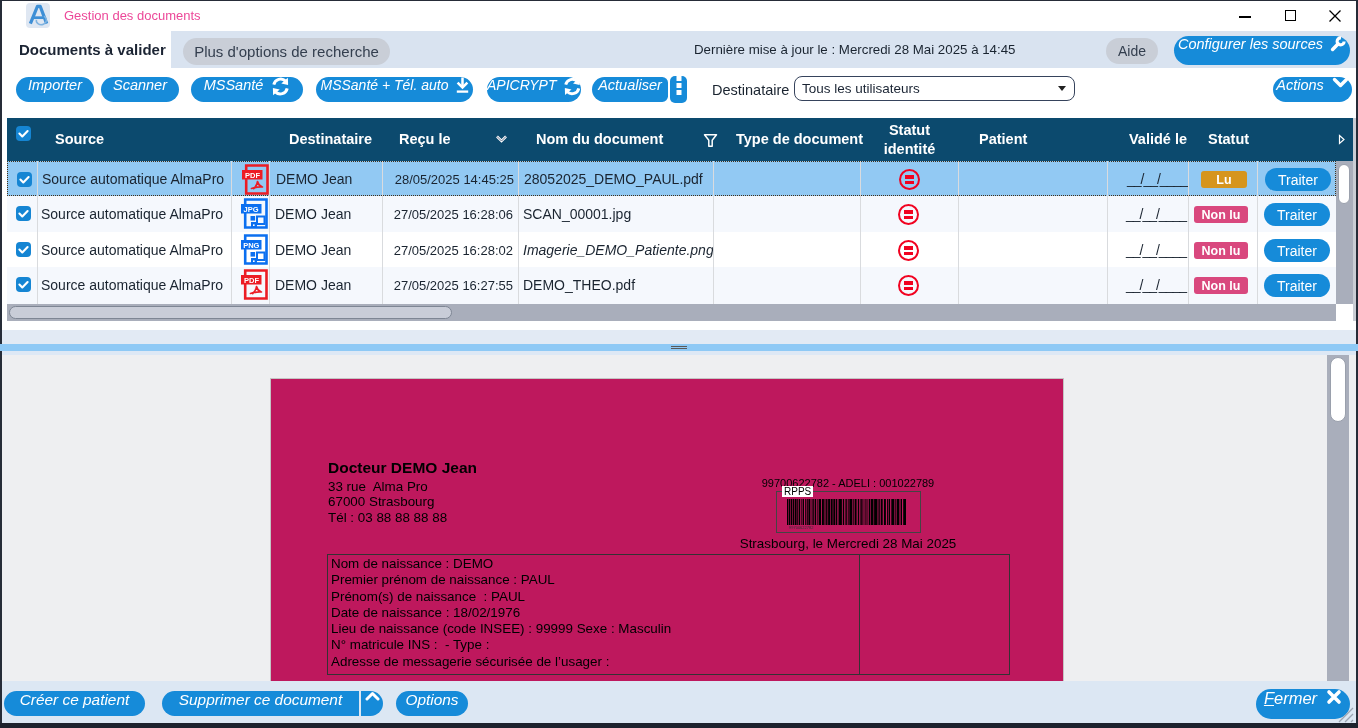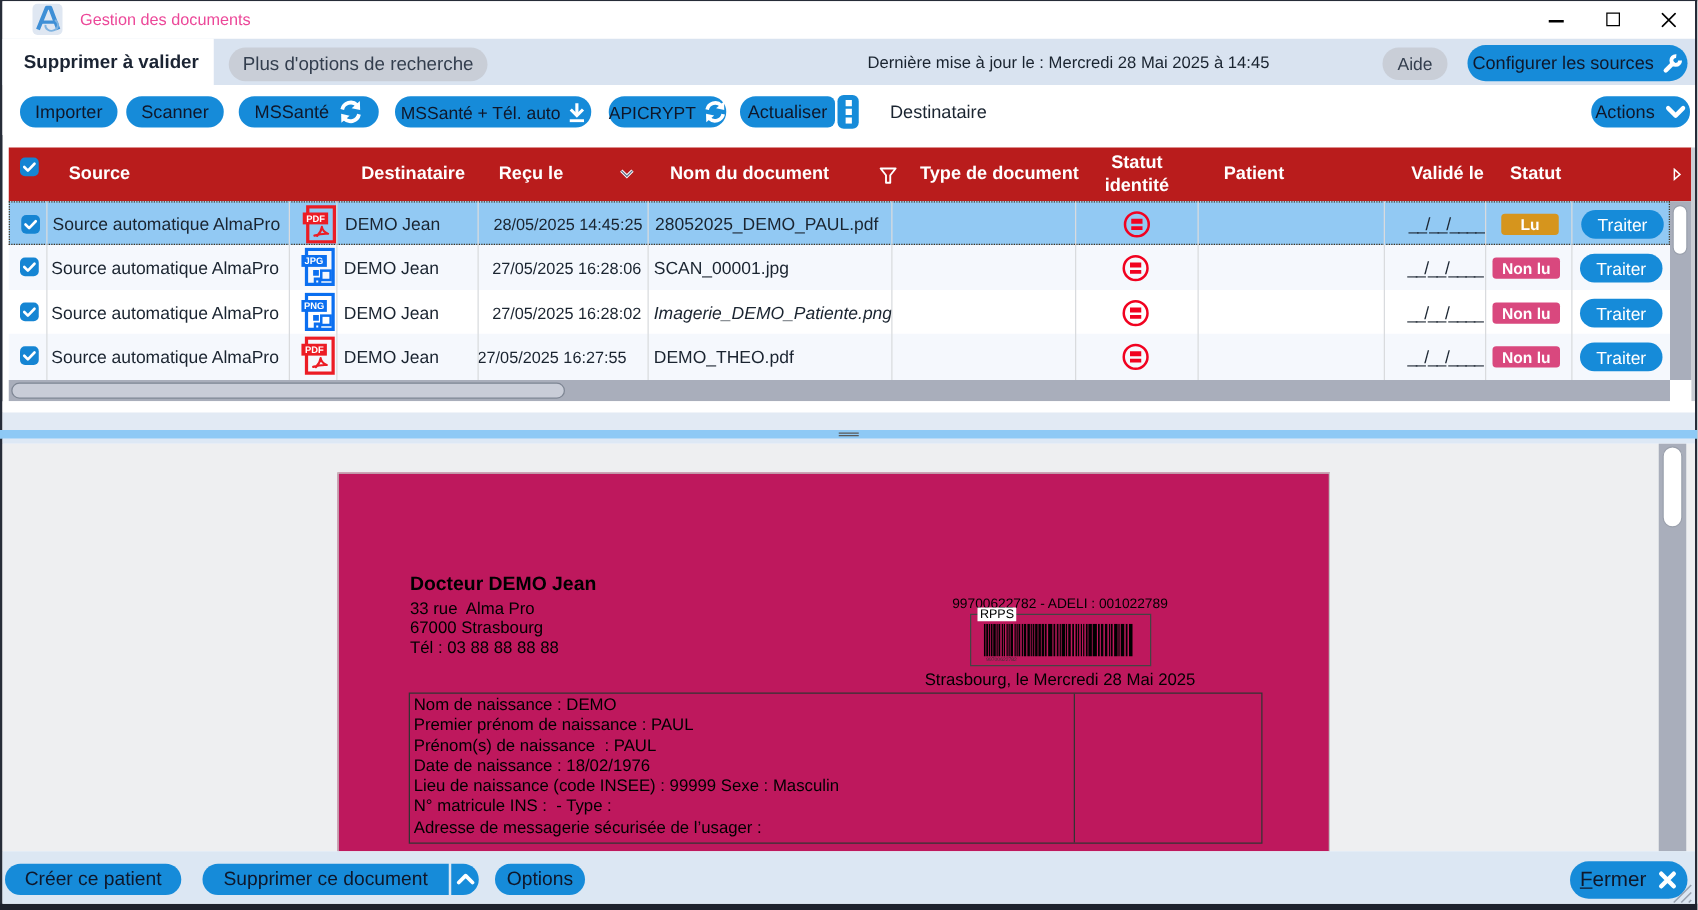--- a/index.html
+++ b/index.html
@@ -1,19 +1,19 @@
 <!DOCTYPE html>
 <html><head>
 <meta charset="utf-8">
 <style>
 * { margin:0; padding:0; box-sizing:border-box; }
 html,body { width:1358px; height:728px; overflow:hidden; }
 body { font-family:"Liberation Sans", sans-serif; position:relative; background:#fff; }
 .abs { position:absolute; }
-.btn { position:absolute; background:#168bd9; color:#0f172a; border-radius:14px; display:flex; align-items:center; justify-content:center; font-size:14.5px; }
+.btn { position:absolute; background:#168bd9; color:#ffffff; border-radius:14px; display:flex; align-items:flex-start; justify-content:center; font-size:14.5px;font-style:italic; }
 
 #frame-top { left:0; top:0; width:1358px; height:1px; background:#262c38; }
 #frame-left { left:0; top:0; width:2px; height:728px; background:#262c38; }
 #frame-right { right:0; top:0; width:2px; height:728px; background:#262c38; }
 #frame-bottom { left:0; top:723px; width:1358px; height:5px; background:#1d222d; }
 
 #titlebar { left:2px; top:1px; width:1354px; height:30px; background:#fff; }
 #title-text { left:62px; top:7px; font-size:13px; color:#ec4899; }
 
 #tabbar { left:2px; top:31px; width:1354px; height:37px; background:#d9e3f0; }
@@ -23,21 +23,21 @@
 #last-update { left:692px; top:11px; font-size:13.3px; color:#1a2430; white-space:nowrap; }
 #btn-aide { left:1104px; top:7px; width:52px; height:26px; background:#c9ced7; border-radius:13px; color:#333e4e; font-size:14px; display:flex; align-items:center; justify-content:center;text-align:right; }
 #btn-config { left:1172px; top:5px; width:176px; height:29px; border-radius:15px; font-size:14.5px; }
 
 #toolbar { left:2px; top:68px; width:1354px; height:40px; background:#fff; }
 .tb { top:9px; height:25px; }
 #dest-label { left:710px; top:14px; font-size:14.5px; color:#1a2430; position:absolute; }
 #dest-select { position:absolute; left:792px; top:8px; width:281px; height:25px; background:#fff; border:1px solid #36435c; border-radius:8px; font-size:13.5px; color:#1a2433; display:flex; align-items:center; padding-left:7px; }
 #dest-select .arr { position:absolute; right:8px; top:9px; width:0; height:0; border-left:4.5px solid transparent; border-right:4.5px solid transparent; border-top:5.5px solid #222; }
 
-#thead { left:7px; top:118px; width:1346px; height:43px; background:#b91c1c; color:#fff; font-weight:bold; font-size:14.5px; }
+#thead { left:7px; top:118px; width:1346px; height:43px; background:#0c4a6e; color:#fff; font-weight:bold; font-size:14.5px; }
 #tbody { left:7px; top:161px; width:1329px; height:143px; background:#fff; }
 .row { position:absolute; left:0; width:1329px; height:36px; font-size:14px; color:#1a2430; }
 .cbx { position:absolute; left:16px; width:15px; height:15px; background:#1585d3; border-radius:4px; }
 .badge { position:absolute; color:#fff; font-weight:bold; font-size:12.5px; border-radius:3px; display:flex; align-items:center; justify-content:center; }
 .traiter { position:absolute; left:1257px; width:66px; height:23px; background:#168bd9; border-radius:12px; color:#fff; font-size:14px; display:flex; align-items:center; justify-content:center; }
 .colsep { position:absolute; top:0; width:1px; height:143px; background:#d9dbde; z-index:3; }
 .idicon { width:21px; height:21px; border:2px solid #f10220; border-radius:50%; }
 .idicon::before, .idicon::after { content:""; position:absolute; left:4px; width:9px; height:3.5px; background:#f10220; }
 .idicon::before { top:4px; }
 .idicon::after { top:9.5px; }
@@ -82,21 +82,21 @@
   <div class="abs" id="title-text">Gestion des documents</div>
   <div class="abs" id="win-min" style="left:1237px;top:15px;width:12px;height:1.5px;background:#000;"></div>
   <div class="abs" id="win-max" style="left:1283px;top:9px;width:11px;height:11px;border:1.5px solid #000;"></div>
   <svg class="abs" id="win-close" style="left:1327px;top:9px;" width="12" height="12" viewBox="0 0 12 12">
       <path d="M0.5 0.5 L11.5 11.5 M11.5 0.5 L0.5 11.5" stroke="#000" stroke-width="1.3"></path>
     </svg>
 </div>
 
 <div class="abs" id="tabbar">
   <div class="abs" id="tab-active">
-      <span>Supprimer à valider</span>
+      <span>Documents à valider</span>
     </div>
   <div class="abs" id="tab-more">Plus d'options de recherche</div>
   <div class="abs" id="last-update">Dernière mise à jour le : Mercredi 28 Mai 2025 à 14:45</div>
   <div class="abs" id="btn-aide">Aide</div>
   <div class="btn" id="btn-config">Configurer les sources<svg width="16" height="16" viewBox="0 0 16 16" style="margin-left:7px;">
         <circle cx="10.6" cy="5.4" r="3.5" fill="none" stroke="#fff" stroke-width="3.1" stroke-dasharray="16.5 5.5" stroke-dashoffset="0"></circle>
         <path d="M8.2 7.8 L2.6 13.4" stroke="#fff" stroke-width="3.5" stroke-linecap="round"></path>
       </svg></div>
 </div>
 
@@ -122,20 +122,21 @@
       </svg></div>
   <div class="btn tb" id="b-actualiser" style="left:590px;width:76px;border-radius:13px 6px 6px 13px;">Actualiser</div>
   <div class="btn" id="b-dots" style="left:668px;top:8px;width:17px;height:27px;border-radius:5px;">
       <svg width="6" height="19" viewBox="0 0 6 19">
         <rect x="0.5" y="0" width="5" height="5" fill="#fff"></rect>
         <rect x="0.5" y="7" width="5" height="5" fill="#fff"></rect>
         <rect x="0.5" y="14" width="5" height="5" fill="#fff"></rect>
       </svg>
     </div>
   <div id="dest-label">Destinataire</div>
+  <div id="dest-select">Tous les utilisateurs<span class="arr"></span></div>
   <div class="btn tb" id="b-actions" style="left:1271px;width:79px;">Actions<svg width="17" height="12" viewBox="0 0 17 12" style="margin-left:8px;">
         <path d="M2.5 2.5 L8.5 8.5 L14.5 2.5" stroke="#fff" stroke-width="3.4" fill="none" stroke-linecap="round" stroke-linejoin="round"></path>
       </svg></div>
 </div>
 
 <div class="abs" id="thead">
   <div class="cbx" style="left:9px;top:8px;">
     <svg width="15" height="15" viewBox="0 0 15 15">
         <path d="M3.4 7.6 L6.3 10.5 L11.6 5.0" stroke="#fff" stroke-width="2.1" fill="none" stroke-linecap="round" stroke-linejoin="round"></path>
       </svg>
@@ -242,21 +243,21 @@
           <path d="M3.4 7.6 L6.3 10.5 L11.6 5.0" stroke="#fff" stroke-width="2.1" fill="none" stroke-linecap="round" stroke-linejoin="round"></path>
         </svg></div>
     <div class="abs" style="left:34px;top:10px;">Source automatique AlmaPro</div>
     <div class="abs icon-slot" style="left:234px;top:2px;"><svg width="27" height="31" viewBox="0 0 27 31">
           <path d="M4.2 1.5 H25.5 V29.5 H4.2 Z" fill="none" stroke="#ec1c24" stroke-width="2.6"></path>
           <rect x="0" y="6" width="20.5" height="9.5" fill="#ec1c24"></rect>
           <text x="3" y="13.6" font-family="Liberation Sans" font-size="7.5" font-weight="bold" fill="#fff">PDF</text>
           <path d="M15.5 17.5 c-0.3 2.5 -1.8 5.2 -3.8 7.2 M15.5 17.5 c0.5 2.3 2 4.3 4.5 5.2 M9.5 24.5 c3 -1 7.5 -1.7 11 -1.5" fill="none" stroke="#ec1c24" stroke-width="1.7" stroke-linecap="round"></path>
         </svg></div>
     <div class="abs" style="left:268px;top:10px;">DEMO Jean</div>
-    <div class="abs" style="left:375px;top:11px;width:131px;text-align:left;font-size:13px;">27/05/2025 16:27:55</div>
+    <div class="abs" style="left:375px;top:11px;width:131px;text-align:right;font-size:13px;">27/05/2025 16:27:55</div>
     <div class="abs" style="left:516px;top:10px;">DEMO_THEO.pdf</div>
     <div class="abs idicon" style="left:891px;top:8px;"></div>
     <div class="abs" style="left:1103px;top:10px;width:76px;text-align:right;letter-spacing:-1px;">__/__/____</div>
     <div class="badge" style="left:1187px;top:10px;width:54px;height:17px;background:#d9487e;">Non lu</div>
     <div class="traiter" style="top:7px;">Traiter</div>
   </div>
 </div>
 
 <div class="abs" style="left:1353px;top:118px;width:3px;height:203px;background:#c9cdd4;"></div>
 <div class="abs" id="vscroll1">

